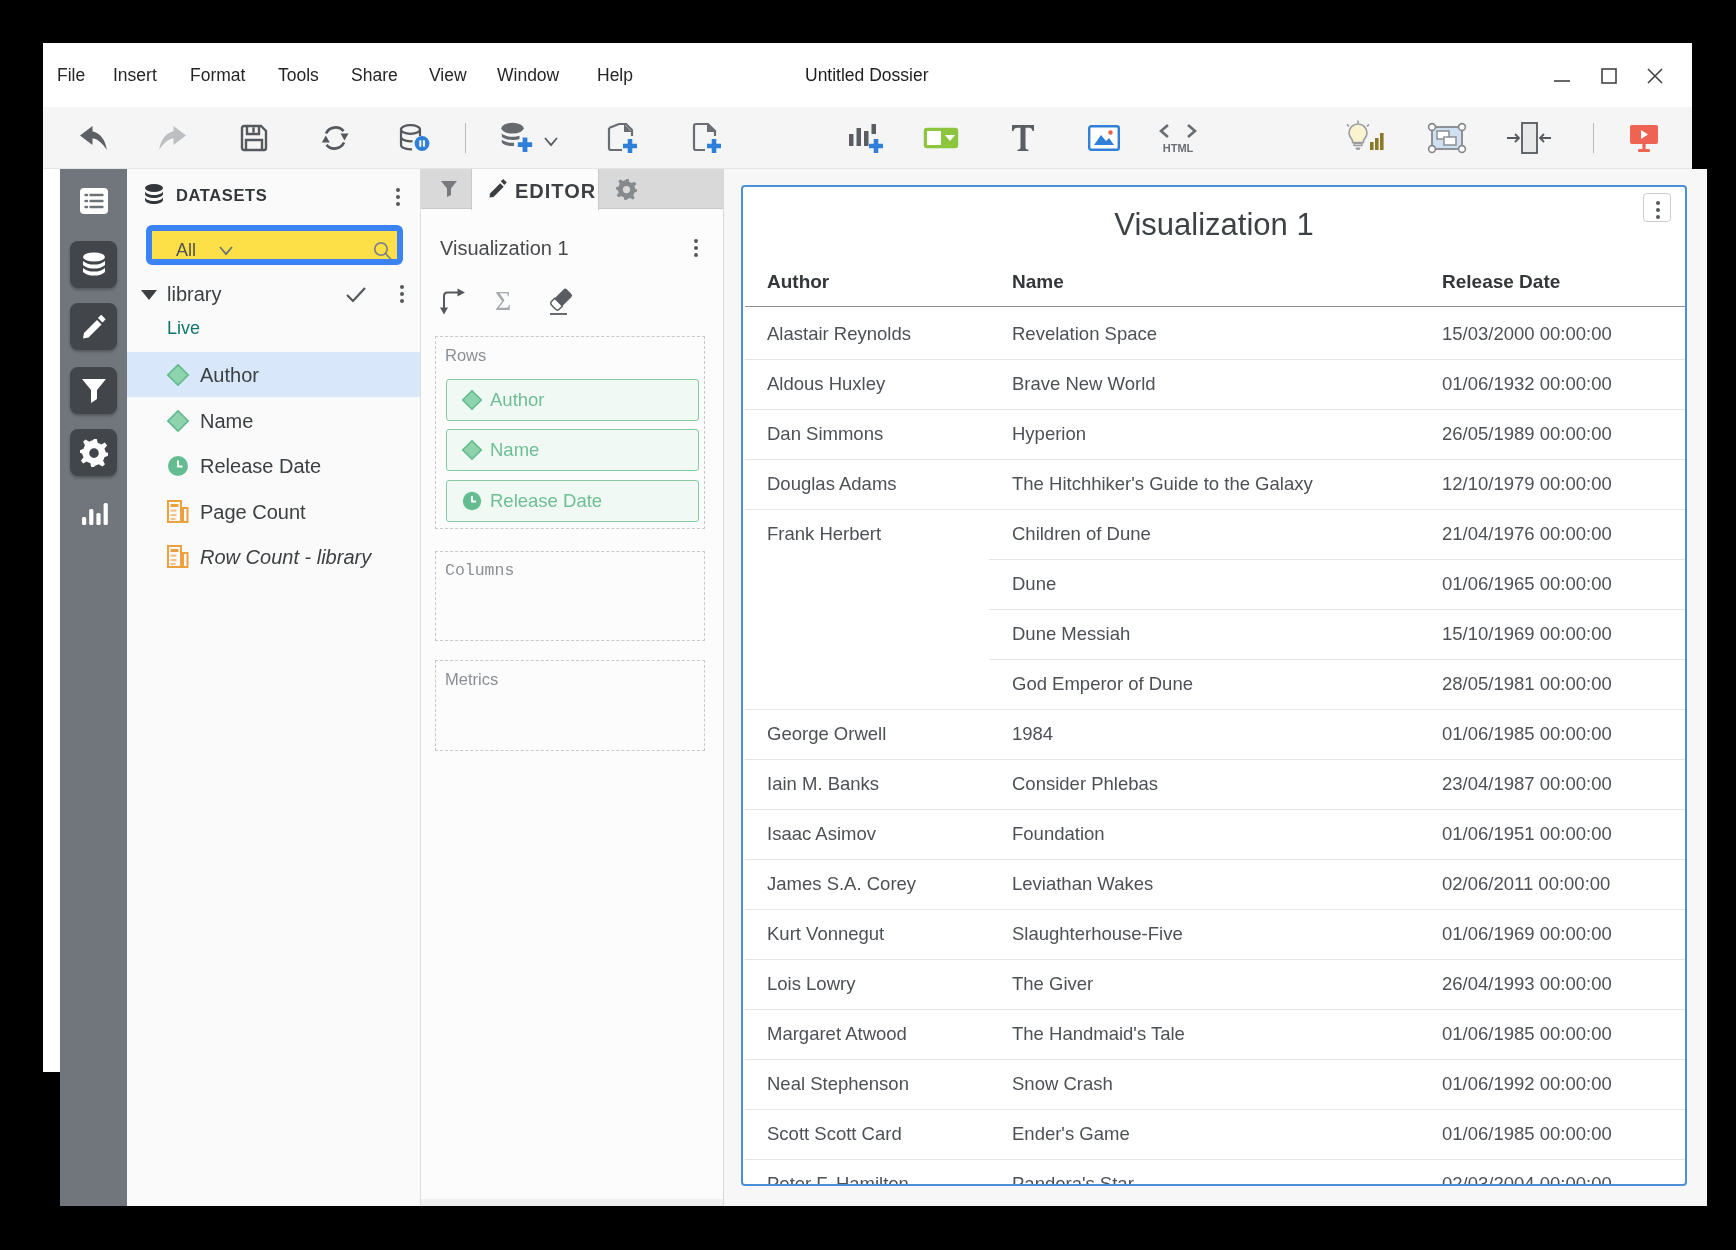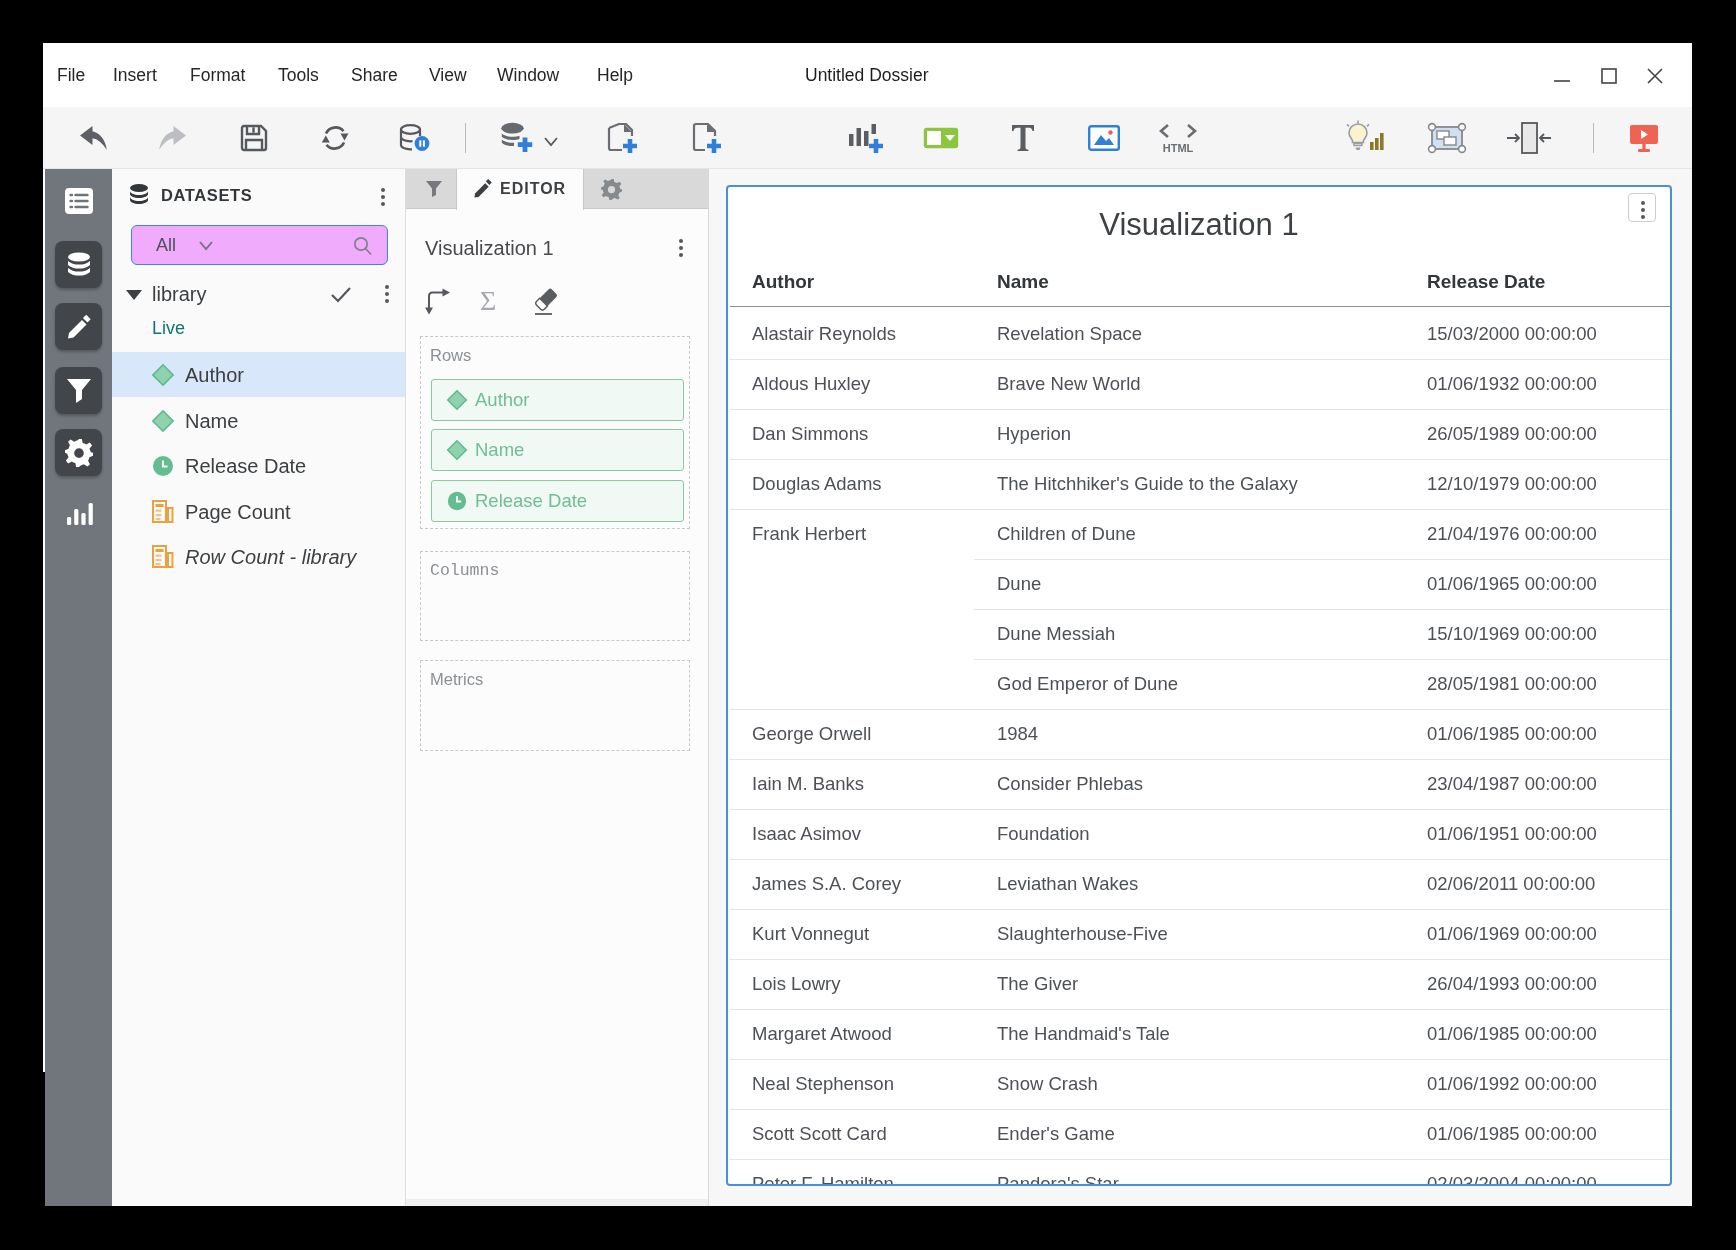--- a/index.html
+++ b/index.html
@@ -12,35 +12,35 @@
 .menu { position:absolute; top:0; height:64px; line-height:64px; font-size:17.5px; color:#262626; }
 #wtitle { position:absolute; top:0; height:64px; line-height:64px; font-size:17.5px; color:#1e1e1e; left:762px; }
 .wc { position:absolute; top:22px; }
 
 
 #toolbar { position:absolute; left:0; top:64px; width:100%; height:62px; background:#f5f5f6; border-bottom:1px solid #e4e4e4; }
 .ti { position:absolute; top:0; }
 .tsep { position:absolute; top:16px; width:1px; height:30px; background:#b9b9b9; }
 
 
-#main { position:absolute; left:0; top:126px; width:100%; height:1037px; }
+#main { position:absolute; left:15px; top:126px; width:100%; height:1037px; }
 #sidebar { position:absolute; left:2px; top:0; width:67px; height:100%; background:#70767b; }
 .tile { position:absolute; left:10px; width:47px; height:47px; background:#42464a; border-radius:8px; box-shadow:0 2px 3px rgba(0,0,0,.25); }
 .tile svg, .sideicon svg { position:absolute; left:50%; top:50%; transform:translate(-50%,-50%); }
 .sideicon { position:absolute; left:10px; width:47px; height:47px; }
 
 #dspanel { position:absolute; left:69px; top:0; width:294px; height:100%; background:#fafafa; border-right:1px solid #ddd; }
 #edpanel { position:absolute; left:363px; top:0; width:303px; height:100%; background:#fcfcfc; border-right:1px solid #d8d8d8; }
 #canvas  { position:absolute; left:666px; top:0; width:983px; height:100%; background:#f7f7f7; }
 
 
 .dshead { position:absolute; left:16px; top:14px; }
 .dstitle { position:absolute; left:49px; top:17px; font-size:16.5px; font-weight:bold; letter-spacing:.6px; color:#33373a; }
 .kebab { position:absolute; width:4px; height:4px; border-radius:50%; background:#55595d; box-shadow:0 7px 0 #55595d, 0 14px 0 #55595d; }
-#searchbox { position:absolute; left:19px; top:56px; width:257px; height:40px; background:#f0abfc; border:1px solid #3b82f6; border-radius:6px; }
+#searchbox { position:absolute; left:19px; top:56px; width:257px; height:40px; background:#fde047; border:6px solid #3b82f6; border-radius:6px; }
 #searchbox .all { position:absolute; left:24px; top:9px; font-size:18px; color:#4e5256; }
 .item { position:absolute; left:0; width:293px; height:45px; }
 .item .lbl { position:absolute; left:73px; top:50%; transform:translateY(-50%); font-size:20px; color:#3c4043; }
 .item .ic { position:absolute; left:39px; top:50%; transform:translateY(-50%); }
 
 
 #tabbar { position:absolute; left:0; top:0; width:100%; height:40px; background:#d9d9d9; border-bottom:1px solid #c9c9c9;}
 #tab-editor { position:absolute; left:50px; top:0; width:128px; height:41px; background:#fcfcfc; border-left:1px solid #c9c9c9; border-right:1px solid #c9c9c9; }
 .zone { position:absolute; left:14px; width:270px; border:1.5px dashed #c9c9c9; }
 .zlabel { position:absolute; left:9px; top:9px; font-size:16.5px; color:#8b8f94; }
@@ -303,21 +303,21 @@
     <div id="edpanel">
       <div id="tabbar"></div>
       <div id="tab-editor"></div>
       <svg style="position:absolute;left:18px;top:10px" width="20" height="20" viewBox="0 0 20 20">
           <path d="M2 2 L18 2 L12 9.5 L12 16 L8 18 L8 9.5 Z" fill="#77797c"></path>
         </svg>
       <svg style="position:absolute;left:66px;top:9px" width="22" height="22" viewBox="0 0 22 22">
           <path d="M3 15.5 L13.2 5.3 L16.7 8.8 L6.5 19 L2.5 19.5 Z" fill="#3c4043"></path>
           <rect x="14.2" y="2.2" width="5" height="3.4" transform="rotate(45 16.7 4)" fill="#3c4043"></rect>
         </svg>
-      <div style="position:absolute; left:94px; top:11px; font-size:16px; font-weight:bold; letter-spacing:1px; color:#3c4043;">EDITOR</div>
+      <div style="position:absolute; left:94px; top:11px; font-size:20px; font-weight:bold; letter-spacing:1px; color:#3c4043;">EDITOR</div>
       <svg style="position:absolute;left:195px;top:10px" width="21" height="21" viewBox="0 0 21 21">
           <path d="M10.5 0 L12.6 0 L13.3 3 a8 8 0 0 1 2.6 1.1 L18.7 2.7 L20.3 4.9 L18.3 7.3 a8 8 0 0 1 1 2.6 L21 10.4 L21 12.6 L18.3 13.7 a8 8 0 0 1 -1 2.6 L18.7 19 L16.9 20.6 L14 19 a8 8 0 0 1 -2.6 1 L10.5 21 L8.4 21 L7.7 18 a8 8 0 0 1 -2.6 -1.1 L2.3 18.3 L0.7 16.1 L2.7 13.7 a8 8 0 0 1 -1 -2.6 L0 10.4 L0 8.4 L2.7 7.3 a8 8 0 0 1 1 -2.6 L2.3 2 L4.1 0.4 L7 2 a8 8 0 0 1 2.6 -1 Z M10.5 7 a3.6 3.6 0 1 0 0 7.2 a3.6 3.6 0 1 0 0 -7.2" fill="#86898d" fill-rule="evenodd"></path>
         </svg>
 
       <div style="position:absolute; left:19px; top:68px; font-size:20px; color:#47494c;">Visualization 1</div>
       <div class="kebab" style="left:273px; top:70px"></div>
 
       <svg style="position:absolute;left:17px;top:118px" width="30" height="28" viewBox="0 0 30 28">
           <path d="M6 21 L6 9 Q6 5.5 9.5 5.5 L20 5.5" fill="none" stroke="#55595d" stroke-width="2"></path>
           <path d="M19.5 1.5 L27 5.5 L19.5 9.5 Z" fill="#55595d"></path>

